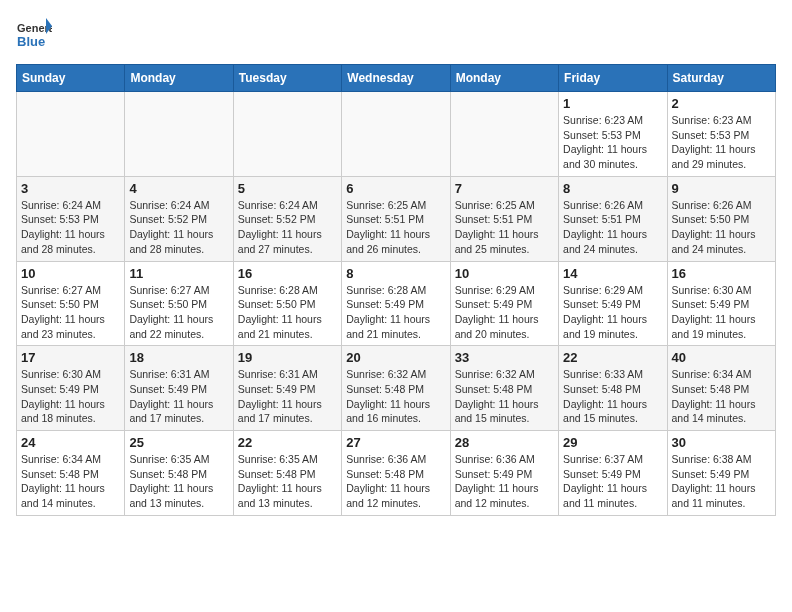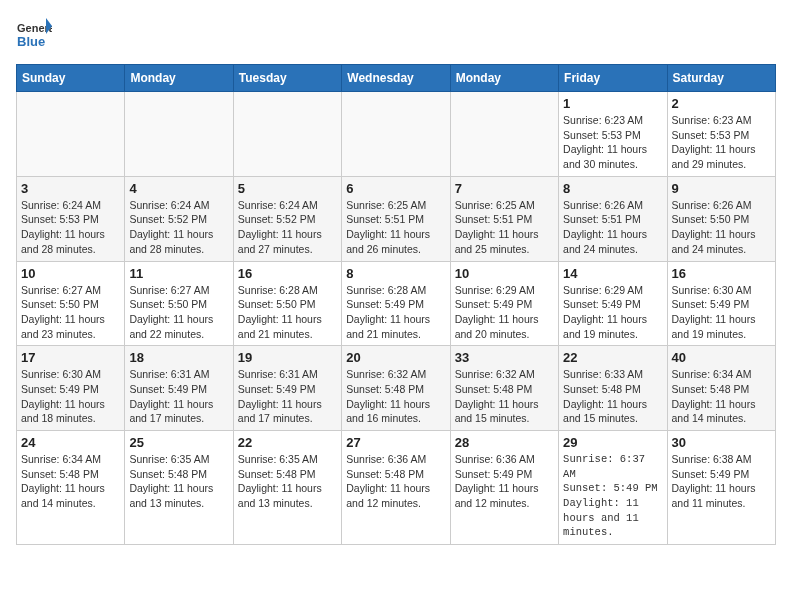--- a/index.html
+++ b/index.html
@@ -286,21 +286,21 @@
 Daylight: 11 hours and 12 minutes.</div>
         </td>
         <td>
           <div class="day-num">28</div>
           <div class="day-info" style="white-space: pre-line;">Sunrise: 6:36 AM
 Sunset: 5:49 PM
 Daylight: 11 hours and 12 minutes.</div>
         </td>
         <td>
           <div class="day-num">29</div>
-          <div class="day-info" style="white-space: pre-line; font-family: Liberation Mono, monospace;">Sunrise: 6:37 AM
+          <div class="day-info" style="white-space: pre-line;">Sunrise: 6:37 AM
 Sunset: 5:49 PM
 Daylight: 11 hours and 11 minutes.</div>
         </td>
         <td>
           <div class="day-num">30</div>
           <div class="day-info" style="white-space: pre-line;">Sunrise: 6:38 AM
 Sunset: 5:49 PM
 Daylight: 11 hours and 11 minutes.</div>
         </td>
       </tr>

